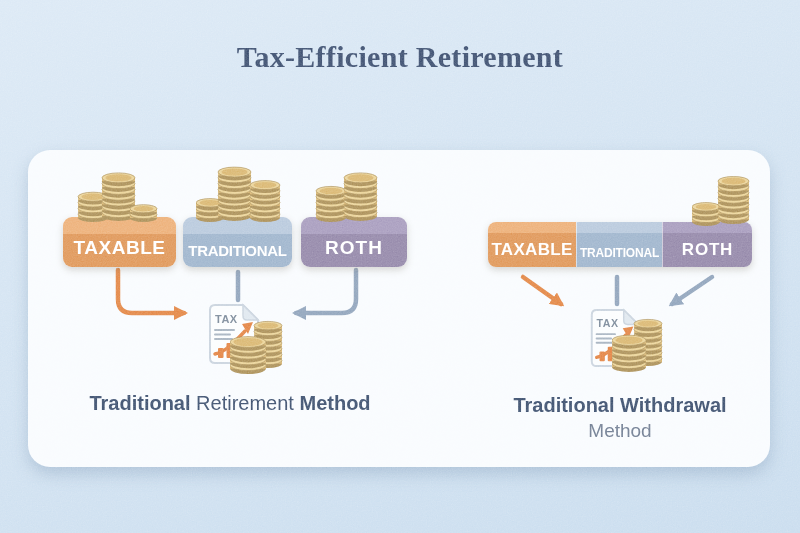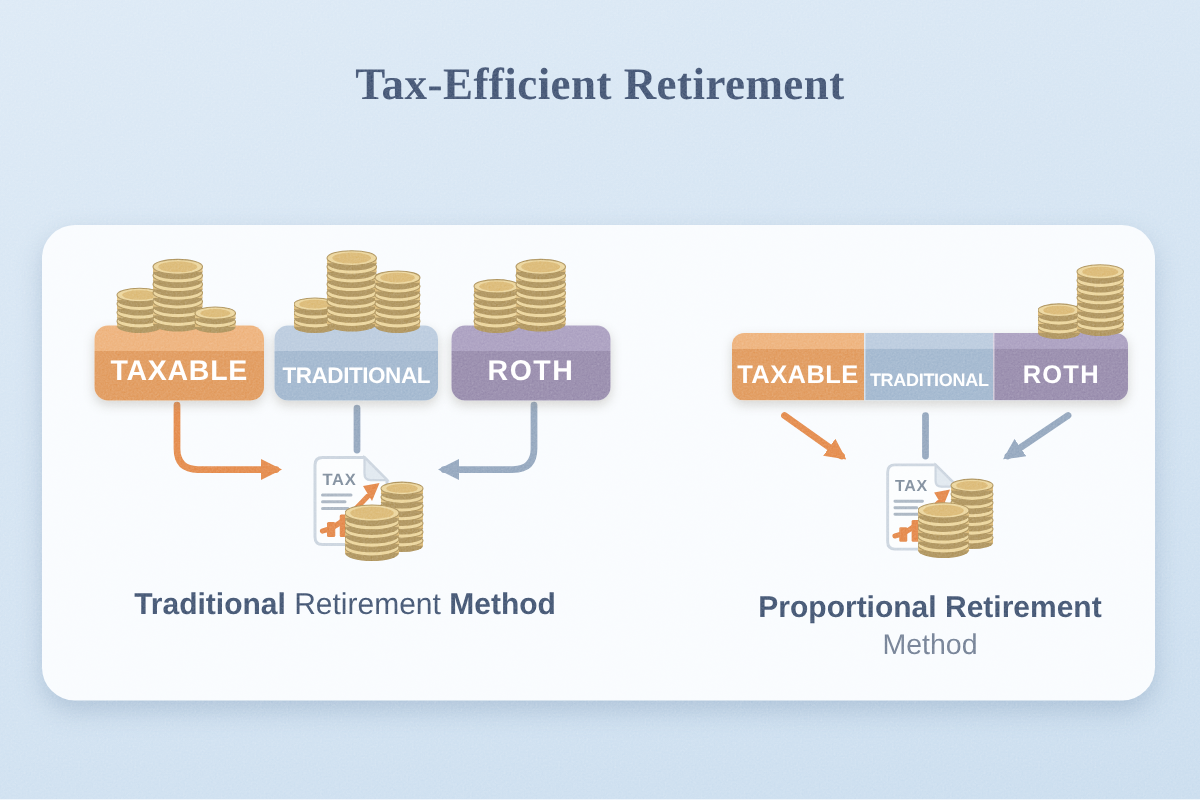--- a/index.html
+++ b/index.html
@@ -380,21 +380,21 @@
     <path d="M8,51 C18,49 27,40 38,28" stroke="var(--doc-accent)" stroke-width="3.5" fill="none" stroke-linecap="round"></path>
     <path d="M35,21 L46,19 L41,31 Z" fill="var(--doc-accent)"></path>
   </svg>
 
   <div class="cap cap-left">
     <span class="b">Traditional</span>
     <span>Retirement</span>
     <span class="b">Method</span>
   </div>
   <div class="cap cap-right">
-    <div class="b">Proportional Retirement</div>
+    <div class="b">Traditional Withdrawal</div>
     <div class="line2">Method</div>
   </div>
 
   <svg class="noise" width="800" height="533">
     <filter id="grain">
       <feTurbulence type="fractalNoise" baseFrequency="0.8" numOctaves="2" stitchTiles="stitch"></feTurbulence>
       <feColorMatrix type="matrix" values="0 0 0 0 1  0 0 0 0 1  0 0 0 0 1  0.25 0.25 0.25 0 0"></feColorMatrix>
     </filter>
     <rect width="800" height="533" filter="url(#grain)"></rect>
   </svg>

